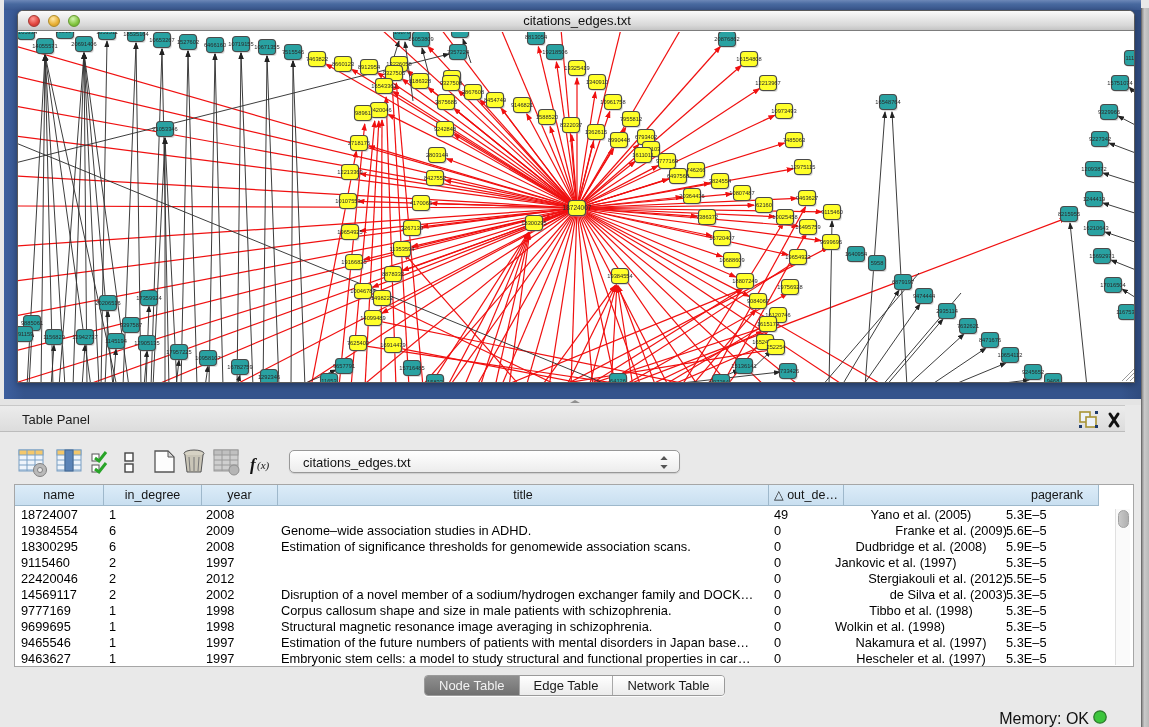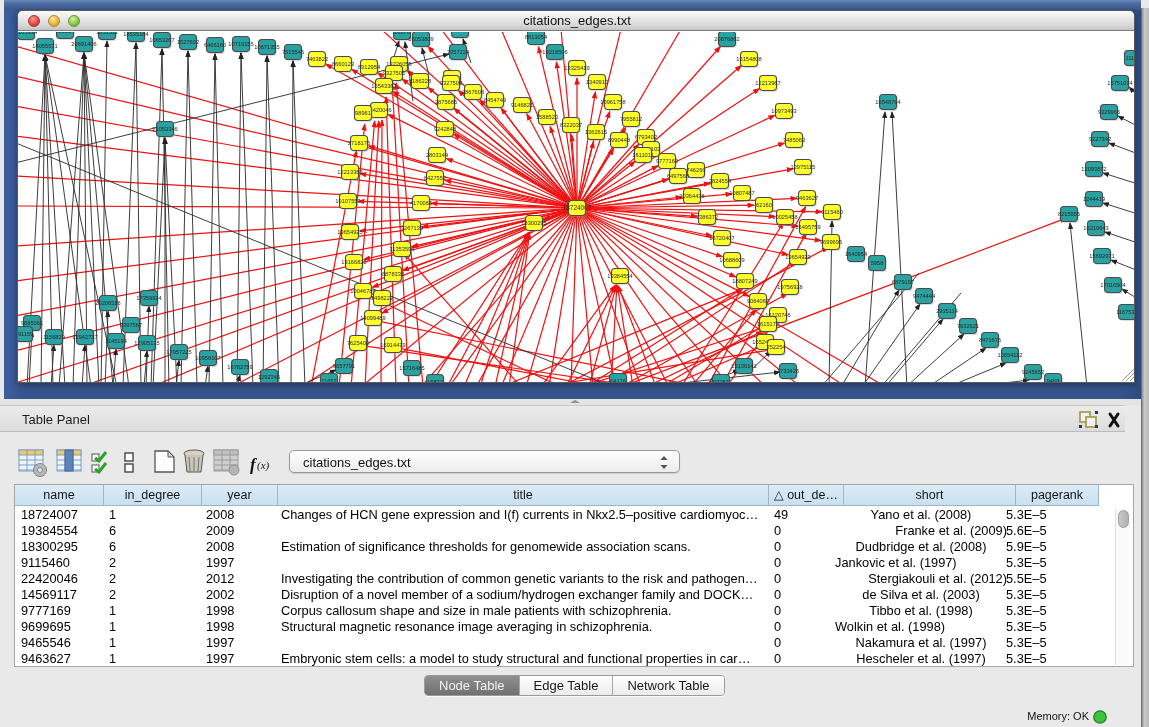--- a/index.html
+++ b/index.html
@@ -760,36 +760,35 @@
         </svg>
       </div>
     </div>
     <div id="tablebox">
       <div class="hrow">
         <div class="hc" style="left:0px;width:89px">name</div>
         <div class="hc" style="left:89px;width:98px">in_degree</div>
         <div class="hc" style="left:187px;width:76px">year</div>
         <div class="hc" style="left:263px;width:491px">title</div>
         <div class="hc" style="left:754px;width:75px">△ out_de…</div>
-        <div class="hc" style="left:829px;width:172px">short</div>
         <div class="hc" style="left:1001px;width:83px">pagerank</div>
       </div>
       <div class="trow" style="top:22px">
         <div class="tc" style="left:6px;width:82px">18724007</div>
         <div class="tc" style="left:94px;width:90px">1</div>
         <div class="tc" style="left:191px;width:56px">2008</div>
-        <div class="tc" style="left:266px;width:482px">Changes of HCN gene expression and I(f) currents in Nkx2.5–positive cardiomyoc…</div>
         <div class="tc" style="left:759px;width:54px">49</div>
-        <div class="tc" style="left:820px;width:172px;text-align:center">Yano et al. (2008)</div>
+        <div class="tc" style="left:820px;width:172px;text-align:center">Yano et al. (2005)</div>
         <div class="tc" style="left:991px;width:78px">5.3E–5</div>
       </div>
       <div class="trow" style="top:38px">
         <div class="tc" style="left:6px;width:82px">19384554</div>
         <div class="tc" style="left:94px;width:90px">6</div>
         <div class="tc" style="left:191px;width:56px">2009</div>
+        <div class="tc" style="left:266px;width:482px">Genome–wide association studies in ADHD.</div>
         <div class="tc" style="left:759px;width:54px">0</div>
         <div class="tc" style="left:820px;width:172px;text-align:right">Franke et al. (2009)</div>
         <div class="tc" style="left:991px;width:78px">5.6E–5</div>
       </div>
       <div class="trow" style="top:54px">
         <div class="tc" style="left:6px;width:82px">18300295</div>
         <div class="tc" style="left:94px;width:90px">6</div>
         <div class="tc" style="left:191px;width:56px">2008</div>
         <div class="tc" style="left:266px;width:482px">Estimation of significance thresholds for genomewide association scans.</div>
         <div class="tc" style="left:759px;width:54px">0</div>
@@ -801,32 +800,31 @@
         <div class="tc" style="left:94px;width:90px">2</div>
         <div class="tc" style="left:191px;width:56px">1997</div>
         <div class="tc" style="left:759px;width:54px">0</div>
         <div class="tc" style="left:820px;width:172px;text-align:left">Jankovic et al. (1997)</div>
         <div class="tc" style="left:991px;width:78px">5.3E–5</div>
       </div>
       <div class="trow" style="top:86px">
         <div class="tc" style="left:6px;width:82px">22420046</div>
         <div class="tc" style="left:94px;width:90px">2</div>
         <div class="tc" style="left:191px;width:56px">2012</div>
-        <div class="tc" style="left:266px;width:482px">Investigating the contribution of common genetic variants to the risk and pathogen…</div>
         <div class="tc" style="left:759px;width:54px">0</div>
         <div class="tc" style="left:820px;width:172px;text-align:right">Stergiakouli et al. (2012)</div>
         <div class="tc" style="left:991px;width:78px">5.5E–5</div>
       </div>
       <div class="trow" style="top:102px">
         <div class="tc" style="left:6px;width:82px">14569117</div>
         <div class="tc" style="left:94px;width:90px">2</div>
         <div class="tc" style="left:191px;width:56px">2002</div>
         <div class="tc" style="left:266px;width:482px">Disruption of a novel member of a sodium/hydrogen exchanger family and DOCK…</div>
         <div class="tc" style="left:759px;width:54px">0</div>
-        <div class="tc" style="left:820px;width:172px;text-align:center">de Silva et al. (2003)</div>
+        <div class="tc" style="left:820px;width:172px;text-align:right">de Silva et al. (2003)</div>
         <div class="tc" style="left:991px;width:78px">5.3E–5</div>
       </div>
       <div class="trow" style="top:118px">
         <div class="tc" style="left:6px;width:82px">9777169</div>
         <div class="tc" style="left:94px;width:90px">1</div>
         <div class="tc" style="left:191px;width:56px">1998</div>
         <div class="tc" style="left:266px;width:482px">Corpus callosum shape and size in male patients with schizophrenia.</div>
         <div class="tc" style="left:759px;width:54px">0</div>
         <div class="tc" style="left:820px;width:172px;text-align:center">Tibbo et al. (1998)</div>
         <div class="tc" style="left:991px;width:78px">5.3E–5</div>
@@ -837,20 +835,21 @@
         <div class="tc" style="left:191px;width:56px">1998</div>
         <div class="tc" style="left:266px;width:482px">Structural magnetic resonance image averaging in schizophrenia.</div>
         <div class="tc" style="left:759px;width:54px">0</div>
         <div class="tc" style="left:820px;width:172px;text-align:left">Wolkin et al. (1998)</div>
         <div class="tc" style="left:991px;width:78px">5.3E–5</div>
       </div>
       <div class="trow" style="top:150px">
         <div class="tc" style="left:6px;width:82px">9465546</div>
         <div class="tc" style="left:94px;width:90px">1</div>
         <div class="tc" style="left:191px;width:56px">1997</div>
+        <div class="tc" style="left:266px;width:482px">Estimation of the future numbers of patients with mental disorders in Japan base…</div>
         <div class="tc" style="left:759px;width:54px">0</div>
         <div class="tc" style="left:820px;width:172px;text-align:center">Nakamura et al. (1997)</div>
         <div class="tc" style="left:991px;width:78px">5.3E–5</div>
       </div>
       <div class="trow" style="top:166px">
         <div class="tc" style="left:6px;width:82px">9463627</div>
         <div class="tc" style="left:94px;width:90px">1</div>
         <div class="tc" style="left:191px;width:56px">1997</div>
         <div class="tc" style="left:266px;width:482px">Embryonic stem cells: a model to study structural and functional properties in car…</div>
         <div class="tc" style="left:759px;width:54px">0</div>
@@ -860,17 +859,17 @@
       <div id="vsb">
         <div class="th"></div>
       </div>
     </div>
     <div id="tabs">
       <div class="seg on">Node Table</div>
       <div class="seg">Edge Table</div>
       <div class="seg" style="border-right:none">Network Table</div>
     </div>
     <div id="status">
-      <div style="position:absolute;right:36px;top:9px;font-size:11px;color:#111">Memory: OK</div>
+      <div style="position:absolute;right:36px;top:9px;font-size:16px;color:#111">Memory: OK</div>
       <svg width="16" height="16" style="position:absolute;right:17px;top:8px">
         <circle cx="8" cy="8" r="6.2" fill="#3cc53c" stroke="#2c7a2c" stroke-width="1.3"></circle>
       </svg>
     </div>
   </div>
 </body></html>

